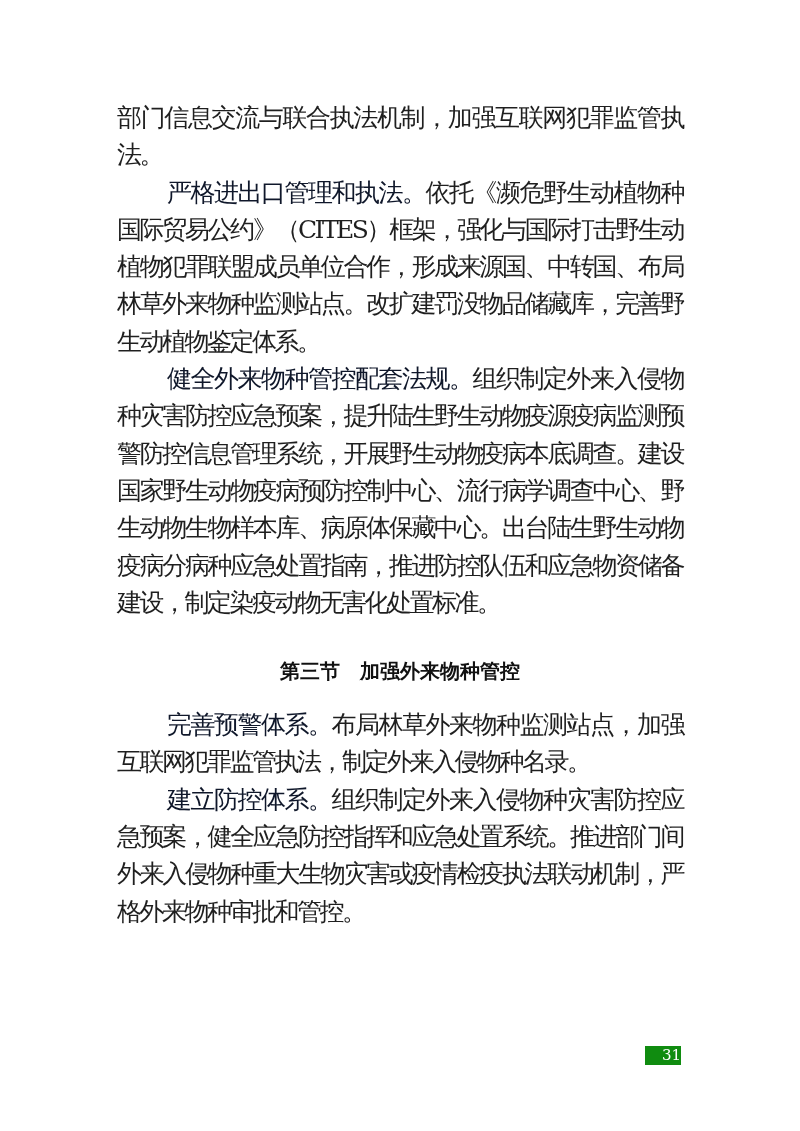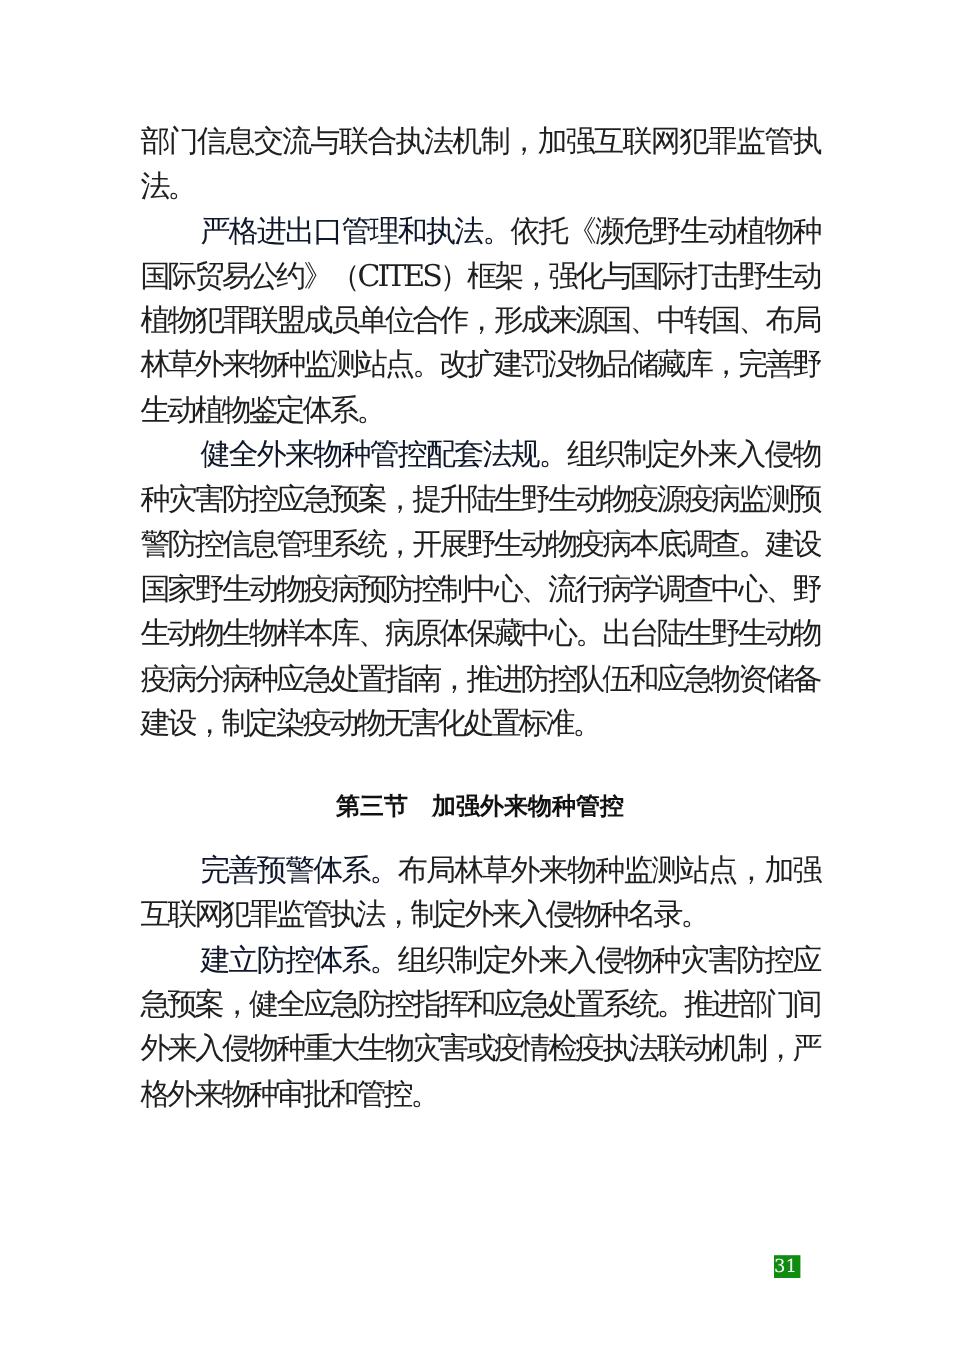--- a/index.html
+++ b/index.html
@@ -37,28 +37,28 @@
     letter-spacing: 0;
     color: #111111;
     text-align: center;
     text-indent: 0;
     margin: 30px 0 15px 0;
   }
   .page-number-badge {
     position: absolute;
     left: 645px;
     top: 1046px;
-    width: 22px;
+    width: 36px;
     height: 19px;
     background: #108c10;
     color: #ffffff;
     font-family: "DejaVu Serif", "Liberation Serif", serif;
     font-size: 15px;
     line-height: 19px;
-    text-align: left;
+    text-align: right;
     letter-spacing: 0;
   }
 </style>
 </head>
 <body>
 
 <div class="page">
 
   <div class="content">
 

